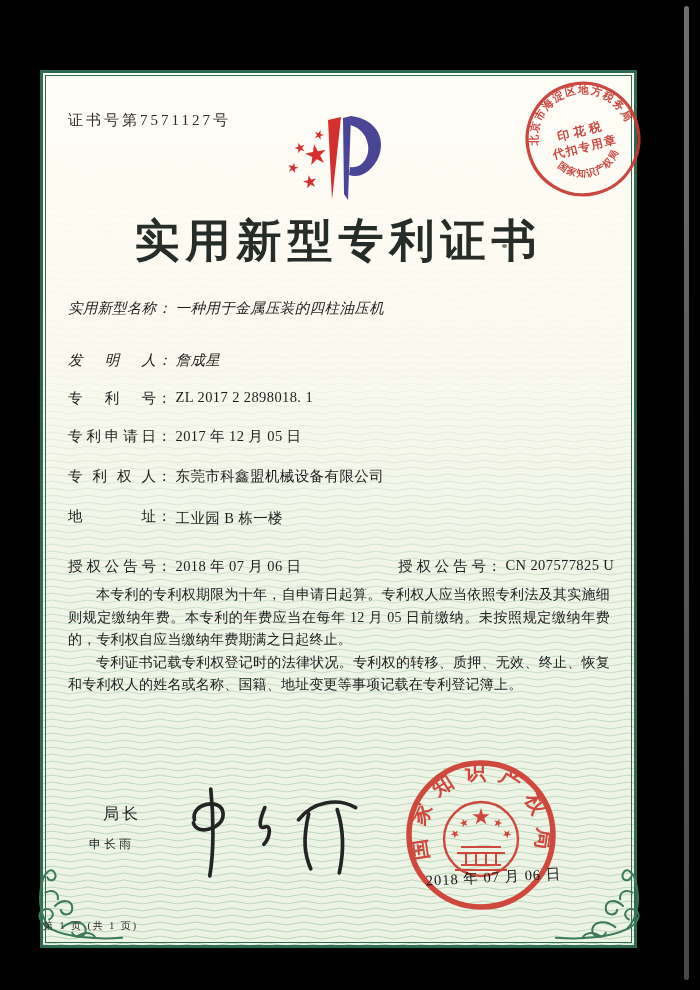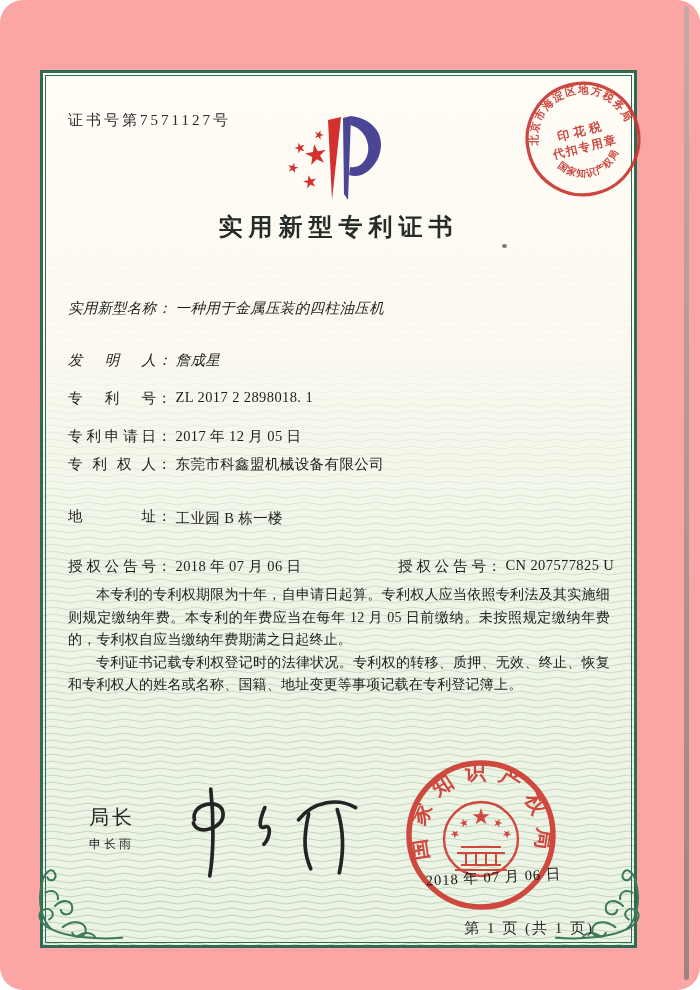--- a/index.html
+++ b/index.html
@@ -1,51 +1,51 @@
 <!DOCTYPE html>
 <html><head>
 <meta charset="utf-8">
 <style>
   html,body{margin:0;padding:0;background:#fff;}
   body{width:700px;height:990px;position:relative;overflow:hidden;
        font-family:"Liberation Serif","DejaVu Serif",serif;color:#1d1d1d;}
-  .canvas{position:absolute;inset:0;background:#fca5a5;border-radius:23px;}
+  .canvas{position:absolute;inset:0;background:#000000;}
   .edge-right{position:absolute;left:684px;top:6px;width:5px;height:974px;
       background:linear-gradient(180deg,#a9a9a9,#868686 60%,#6f6f6f);opacity:.65;border-radius:3px;}
   
   .page{position:absolute;left:40px;top:70px;width:591px;height:872px;
         border:3px solid #2f6b53;background:#fdfbf4;}
   .page-inner{position:absolute;inset:2px;border:1px solid #2f6b53;z-index:2;pointer-events:none;}
   .guilloche{position:absolute;inset:0;z-index:1;}
   .content{position:absolute;inset:0;z-index:3;}
   .cert-no{position:absolute;left:25px;top:38px;font-size:15px;letter-spacing:3px;color:#2b2b2b;}
   .logo{position:absolute;left:240px;top:31px;width:105px;height:100px;}
-  .doc-title{position:absolute;left:0;right:0;top:138px;text-align:center;font-size:24px;
+  .doc-title{position:absolute;left:0;right:0;top:138px;text-align:center;font-size:45px;
              font-weight:bold;letter-spacing:6px;color:#262c28;}
   .speck{position:absolute;left:459px;top:171px;width:5px;height:4px;border-radius:50%;
          background:#5d5a50;opacity:.8;}
   .fields{position:absolute;left:25px;top:226px;right:25px;font-size:14.5px;}
   .frow{position:absolute;left:0;right:0;white-space:nowrap;}
-  .r1{top:0;font-style:italic;} .r2{top:52px;font-style:italic;} .r3{top:90px;} .r4{top:128px;} .r5{top:156px;} .r6{top:208px;} .r7{top:258px;}
+  .r1{top:0;font-style:italic;} .r2{top:52px;font-style:italic;} .r3{top:90px;} .r4{top:128px;} .r5{top:168px;} .r6{top:208px;} .r7{top:258px;}
   .flabel{display:inline-block;width:88px;text-align:justify;text-align-last:justify;vertical-align:top;}
   .fcolon{display:inline-block;margin:0 4px 0 1px;vertical-align:top;}
   .fvalue{display:inline-block;vertical-align:top;letter-spacing:.4px;}
   .fvalue .vline{line-height:22px;white-space:nowrap;}
   .grant-no{position:absolute;left:330px;top:0;}
   .paras{position:absolute;left:25px;top:511px;right:24px;font-size:14px;line-height:22.5px;
          text-align:justify;color:#222;}
   .paras p{margin:0;text-indent:2em;letter-spacing:.2px;}
-  .signoff-title{position:absolute;left:46px;top:731px;font-size:20px;letter-spacing:3px;color:#242424;}
+  .signoff-title{position:absolute;left:60px;top:731px;font-size:16px;letter-spacing:3px;color:#242424;}
   .signoff-name{position:absolute;left:46px;top:763px;font-size:12px;letter-spacing:3px;color:#242424;}
   .signature{position:absolute;left:120px;top:706px;width:220px;height:102px;}
   .seal{position:absolute;left:358px;top:682px;width:160px;height:160px;mix-blend-mode:multiply;}
   .seal-date{position:absolute;left:368px;top:795px;width:165px;text-align:center;font-size:14.5px;
              letter-spacing:1px;color:#151515;transform:rotate(-3deg);}
   .stamp{position:absolute;left:474px;top:0px;width:132px;height:132px;mix-blend-mode:multiply;}
-  .footer{position:absolute;left:0;right:40px;top:846px;text-align:right;font-size:15px;
+  .footer{position:absolute;left:0;right:40px;top:846px;text-align:left;font-size:10px;
           letter-spacing:2px;color:#2a2a2a;}
   .orn{position:absolute;width:96px;height:104px;}
   .orn-left{left:-13px;top:770px;}
   .orn-right{left:509px;top:770px;transform:scaleX(-1);}
   svg text{font-family:"Liberation Serif","DejaVu Serif",serif;}
 </style>
 </head>
 <body>
 
 <div class="canvas">

